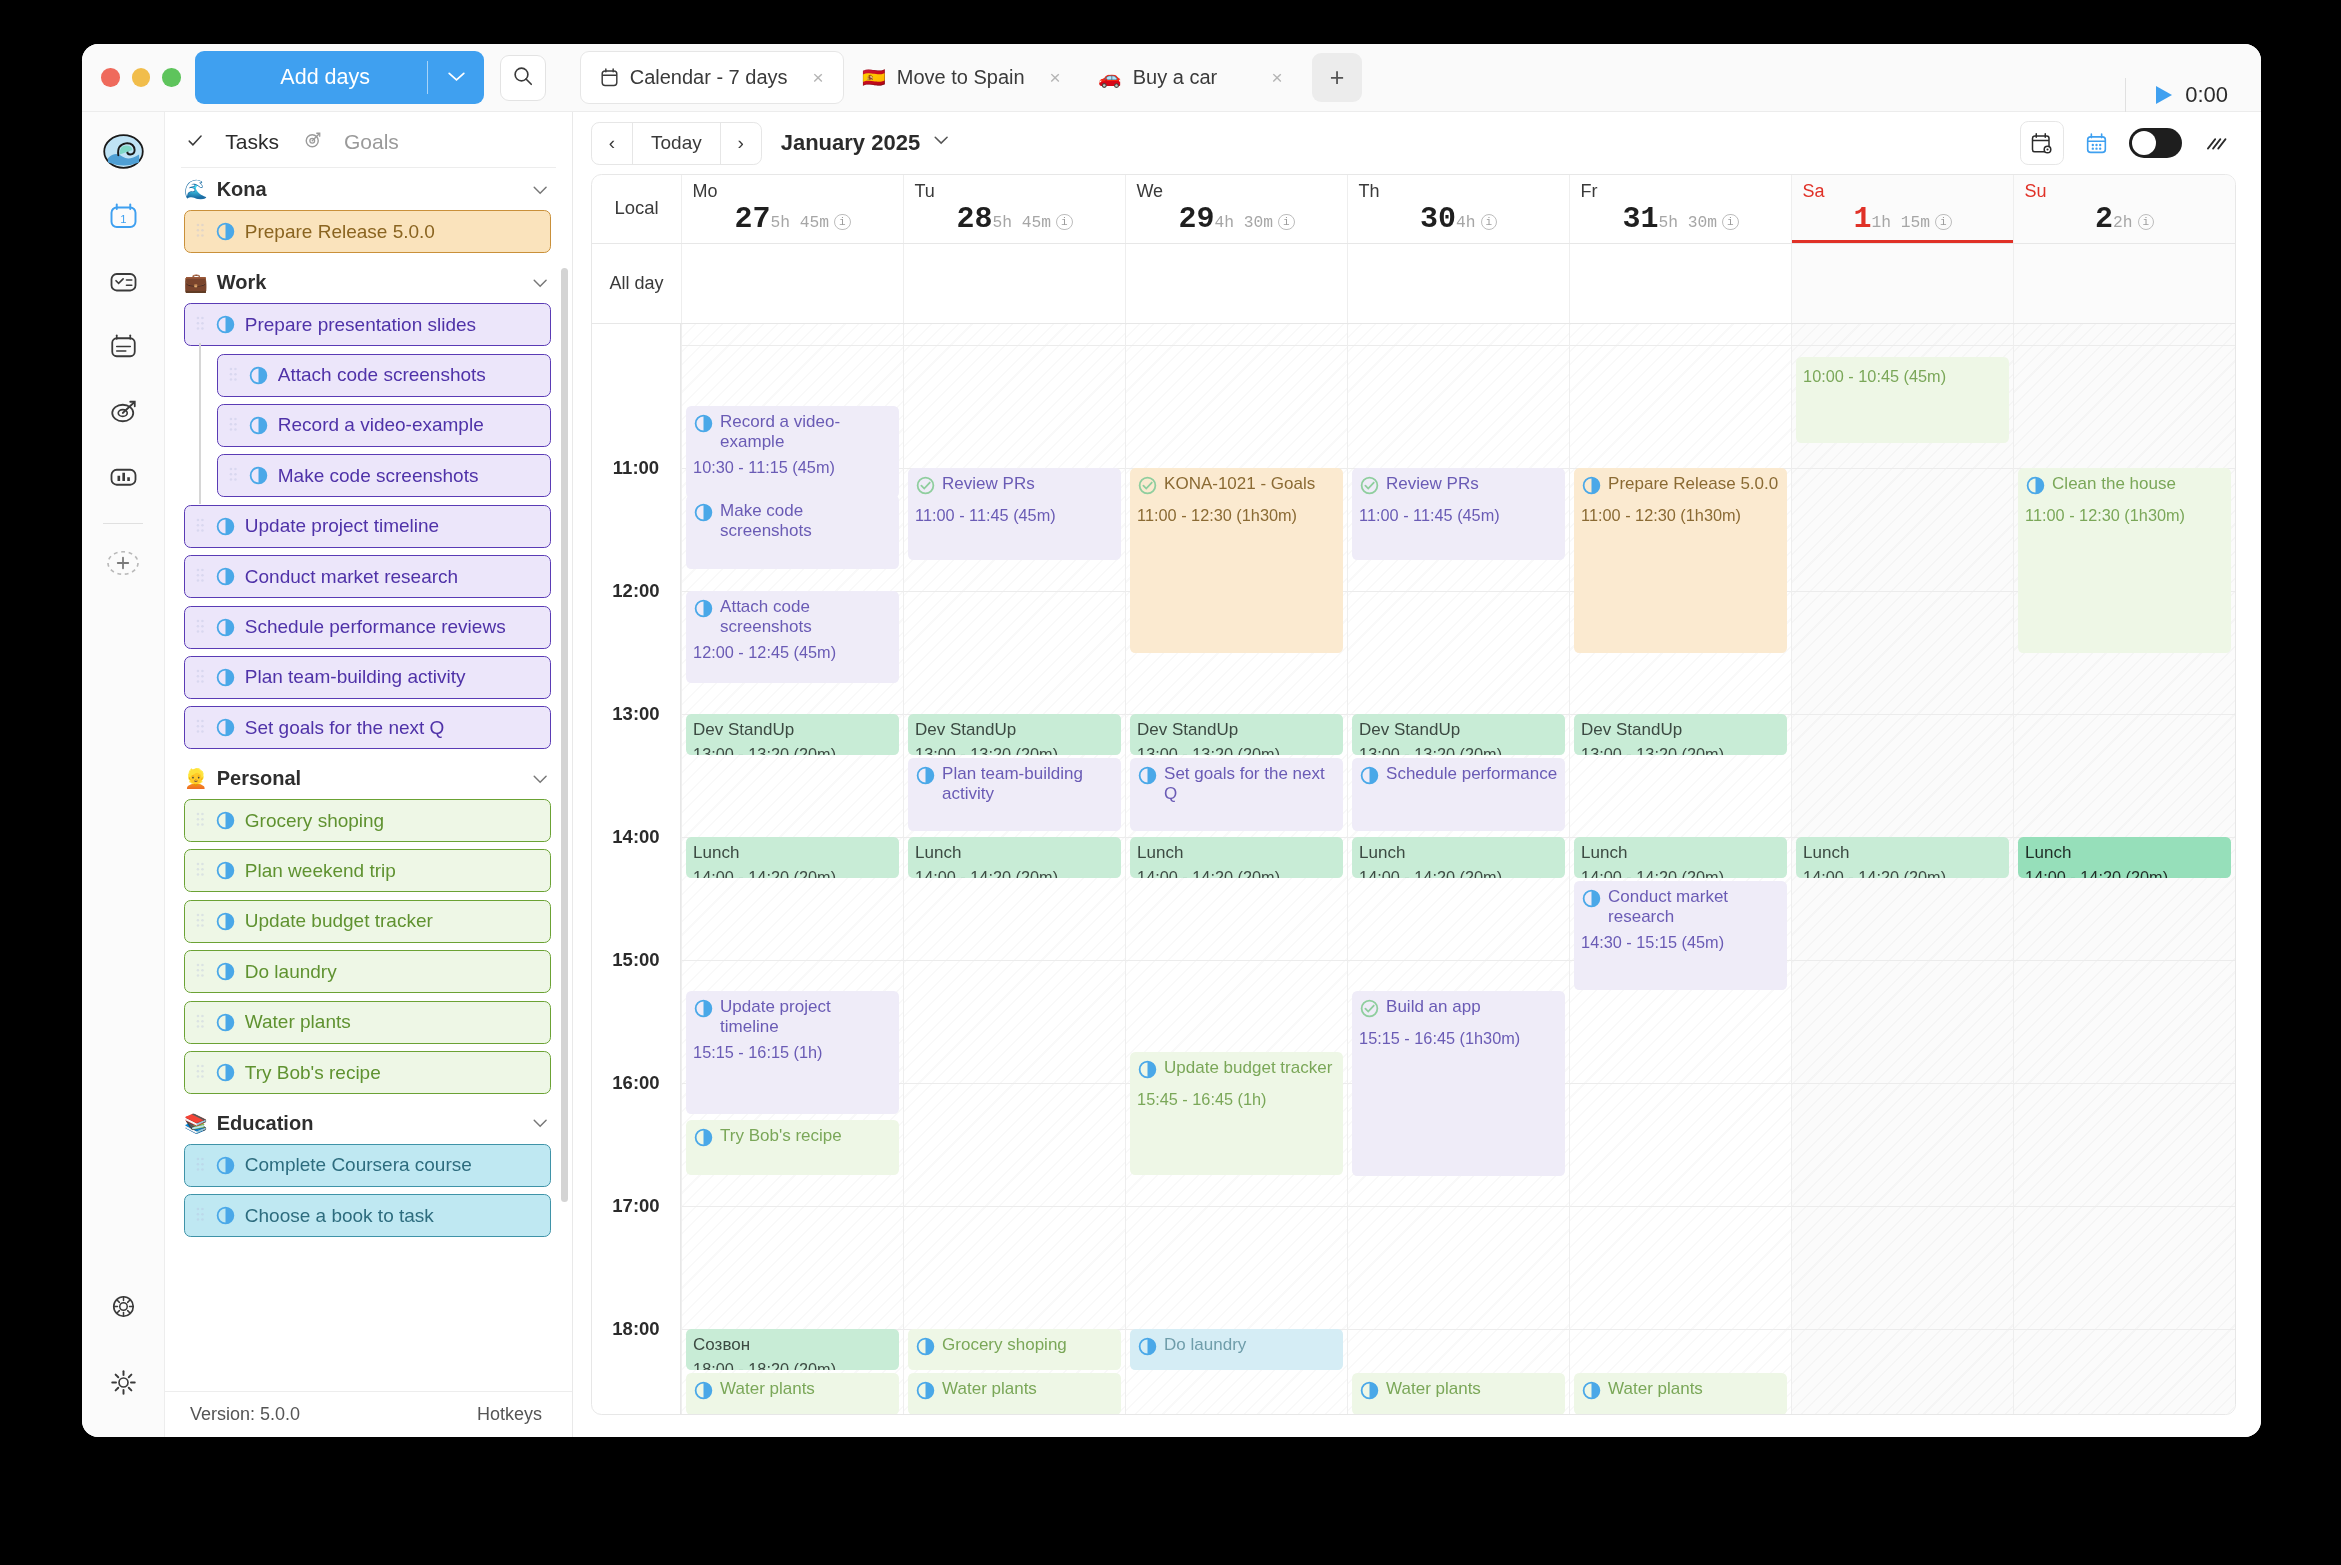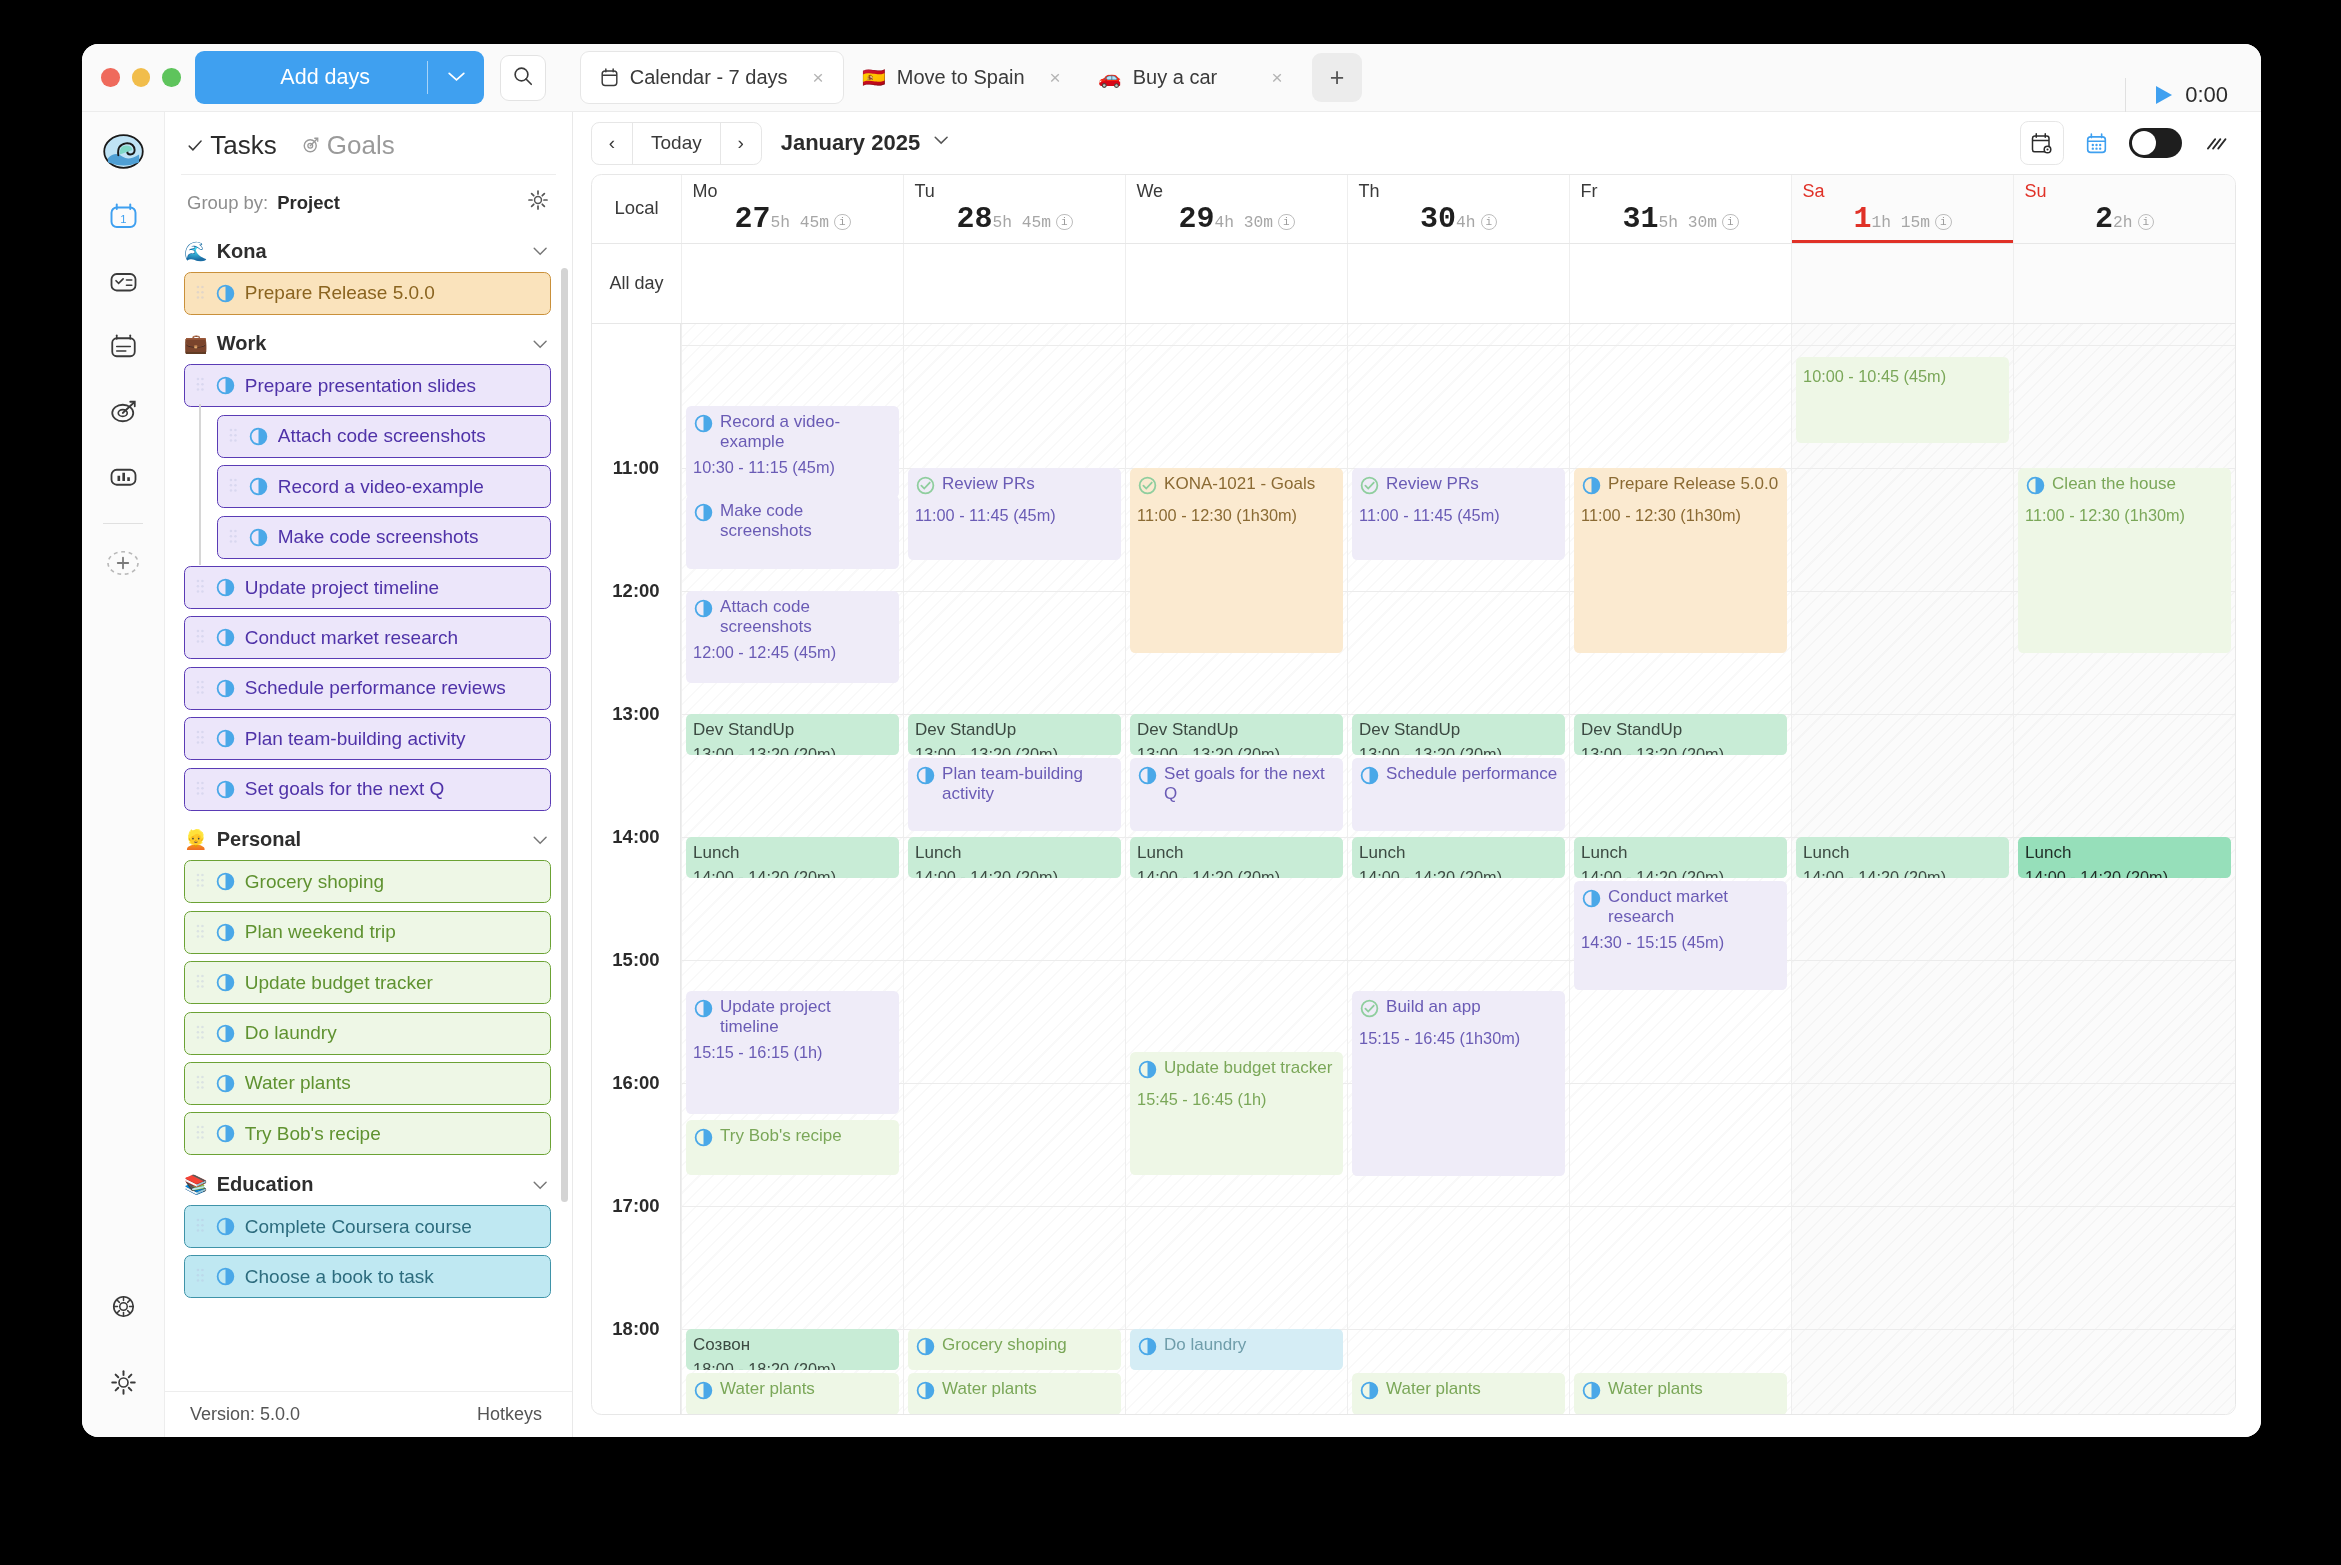--- a/index.html
+++ b/index.html
@@ -111,21 +111,21 @@
 
   
   .sidebar {
     width: 408px; background: #fff;
     border-right: 0.7px solid #e9e9e9;
     display: flex; flex-direction: column;
     flex: none;
     position: relative;
   }
   .sb-tabs { display: flex; align-items: center; gap: 25px; padding: 18px 0 13.3px 22px; }
-  .sb-tab { display:flex; align-items:center; gap:7px; font-size: 26px; cursor:pointer; }
+  .sb-tab { display:flex; align-items:center; gap:22px; font-size: 21px; cursor:pointer; }
   .sb-tab.sel { color: #2b2b2b; }
   .sb-tab.unsel { color: #9a9a9a; }
   .sb-divider { height: 0.7px; background: #ededed; margin: 0 16.3px; }
   .groupby { display:flex; align-items:center; padding: 13.3px 22px 12px 22px; font-size: 18.5px; }
   .groupby .g-lbl { color: #8e8e8e; margin-right: 9px; }
   .groupby .g-val { color: #2b2b2b; font-weight: 600; }
   .groupby .g-gear { margin-left: auto; cursor:pointer; }
 
   .tasklist { flex: 1; overflow: hidden; padding: 0 21px 0 19px; position: relative; }
   .proj-hdr {
@@ -414,39 +414,20 @@
                 <circle cx="11" cy="13" r="8" stroke="#9a9a9a" stroke-width="1.9" fill="none"></circle>
                 <circle cx="11" cy="13" r="3.2" stroke="#9a9a9a" stroke-width="1.7" fill="none"></circle>
                 <path d="M11 13 L20 4" stroke="#9a9a9a" stroke-width="1.9" stroke-linecap="round"></path>
                 <path d="M17 3 L21 3 L21 7" stroke="#9a9a9a" stroke-width="1.7" fill="none" stroke-linecap="round"></path>
               </svg>
           </span>
           <span>Goals</span>
         </div>
       </div>
       <div class="sb-divider"></div>
-      <div class="groupby">
-        <span class="g-lbl">Group by:</span>
-        <span class="g-val">Project</span>
-        <span class="g-gear">
-          <svg width="24" height="24" viewBox="0 0 32 32">
-              <circle cx="16" cy="16" r="4.6" stroke="#555" stroke-width="2" fill="none"></circle>
-              <g stroke="#555" stroke-width="2.3" stroke-linecap="round">
-                <line x1="16" y1="4" x2="16" y2="8"></line>
-                <line x1="16" y1="24" x2="16" y2="28"></line>
-                <line x1="4" y1="16" x2="8" y2="16"></line>
-                <line x1="24" y1="16" x2="28" y2="16"></line>
-                <line x1="7.5" y1="7.5" x2="10.3" y2="10.3"></line>
-                <line x1="21.7" y1="21.7" x2="24.5" y2="24.5"></line>
-                <line x1="24.5" y1="7.5" x2="21.7" y2="10.3"></line>
-                <line x1="10.3" y1="21.7" x2="7.5" y2="24.5"></line>
-              </g>
-            </svg>
-        </span>
-      </div>
 
       <div class="tasklist" id="tasklist">
           <div class="proj-hdr">
             <span class="pemoji">🌊</span>
             <span>Kona</span>
             <span class="pchev"><svg width="16.3" height="10.4" viewBox="0 0 22 14">
                 <path d="M3 3 L11 11 L19 3" stroke="#777" stroke-width="2" fill="none" stroke-linecap="round"></path>
               </svg></span>
           </div>
           <div class="task kona">

